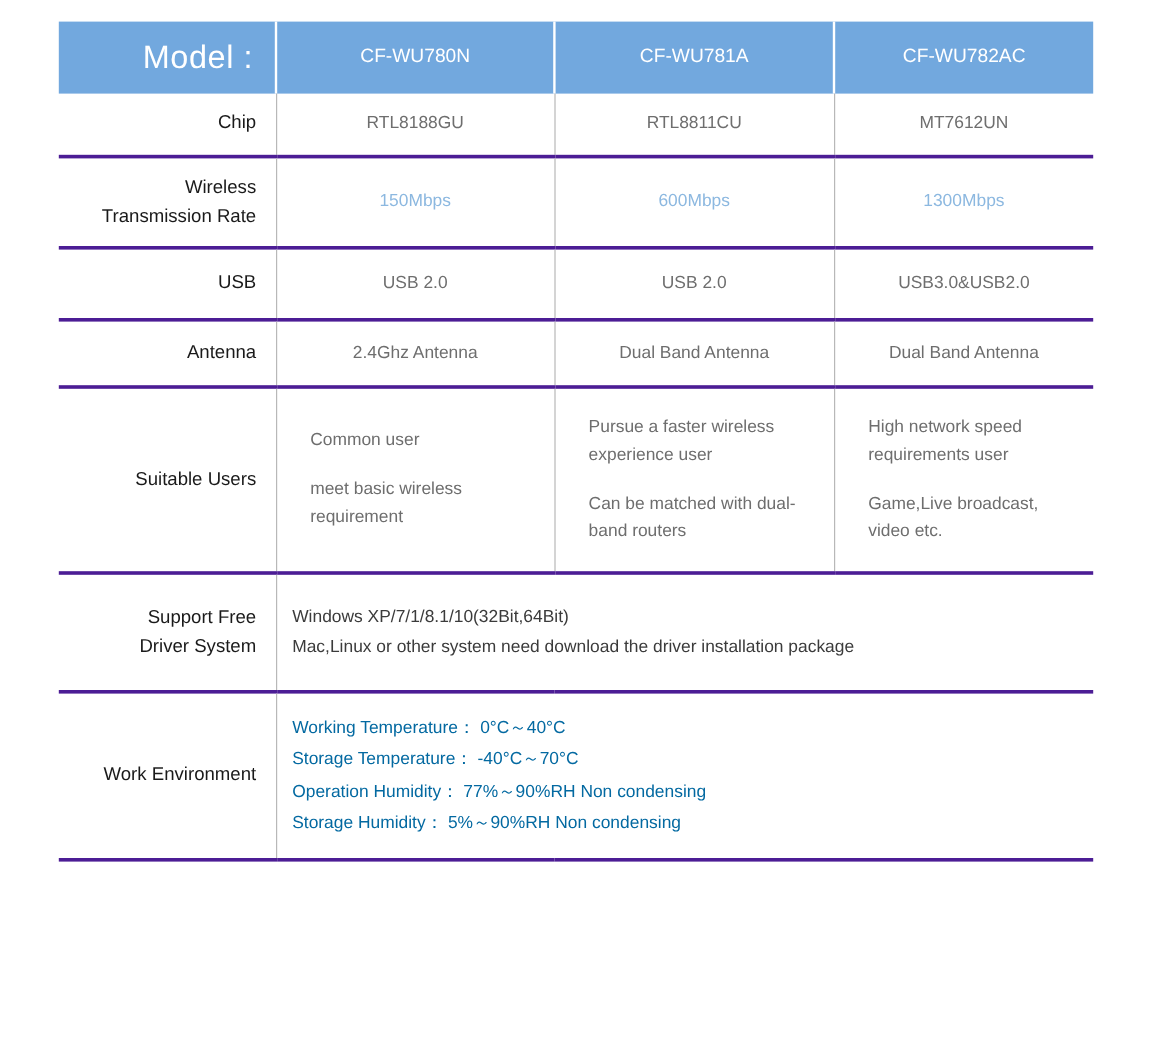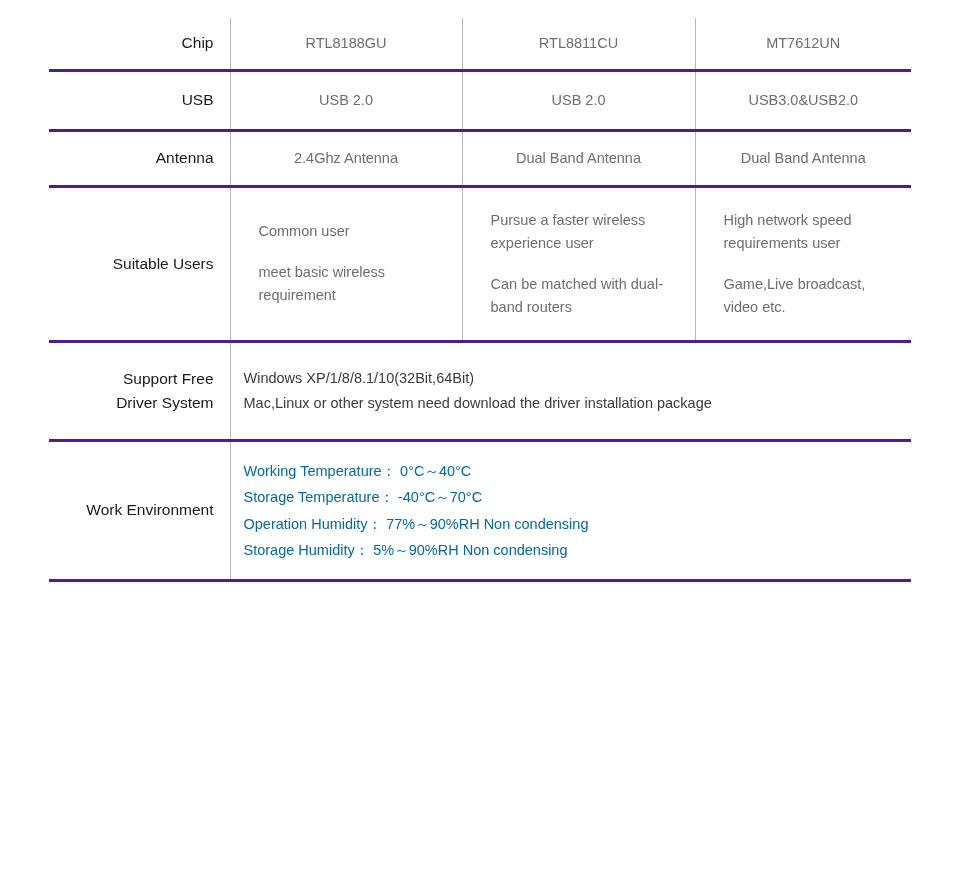--- a/index.html
+++ b/index.html
@@ -183,36 +183,67 @@
 
   <table class="spec-table">
     <colgroup>
       <col class="c-label">
       <col class="c-1">
       <col class="c-2">
       <col class="c-3">
     </colgroup>
     <tbody>
 
+      <tr class="hdr-row">
+        <td class="hdr-model">
+          <span class="hdr-title">Model :</span>
+        </td>
+        <td class="hdr-cell">
+          <span class="hdr-model-name">CF-WU780N</span>
+        </td>
+        <td class="hdr-cell">
+          <span class="hdr-model-name">CF-WU781A</span>
+        </td>
+        <td class="hdr-cell">
+          <span class="hdr-model-name">CF-WU782AC</span>
+        </td>
+      </tr>
 
       <tr class="body-row first-body r-chip">
         <td>
           <span class="lbl">Chip</span>
         </td>
         <td class="val">
           <span class="val-inner">RTL8188GU</span>
         </td>
         <td class="val">
           <span class="val-inner">RTL8811CU</span>
         </td>
         <td class="val">
           <span class="val-inner">MT7612UN</span>
         </td>
       </tr>
 
+      <tr class="body-row r-rate">
+        <td>
+          <span class="lbl lbl-two-line">
+            <span>Wireless</span><br>
+            <span>Transmission Rate</span>
+          </span>
+        </td>
+        <td class="val">
+          <span class="val-inner rate">150Mbps</span>
+        </td>
+        <td class="val">
+          <span class="val-inner rate">600Mbps</span>
+        </td>
+        <td class="val">
+          <span class="val-inner rate">1300Mbps</span>
+        </td>
+      </tr>
 
 
 
       <tr class="body-row r-usb">
         <td>
           <span class="lbl">USB</span>
         </td>
         <td class="val">
           <span class="val-inner">USB 2.0</span>
         </td>
@@ -265,21 +296,21 @@
 
       <tr class="body-row r-sysdrv">
         <td>
           <span class="lbl lbl-two-line">
             <span>Support Free</span><br>
             <span>Driver System</span>
           </span>
         </td>
         <td class="val-wide" colspan="3">
           <span class="sys-block">
-            <span class="line">Windows XP/1/8/8.1/10(32Bit,64Bit)</span>
+            <span class="line">Windows XP/7/1/8.1/10(32Bit,64Bit)</span>
             <span class="line">Mac,Linux or other system need download the driver installation package</span>
           </span>
         </td>
       </tr>
 
       <tr class="body-row r-env">
         <td>
           <span class="lbl">Work Environment</span>
         </td>
         <td class="val-wide" colspan="3">

